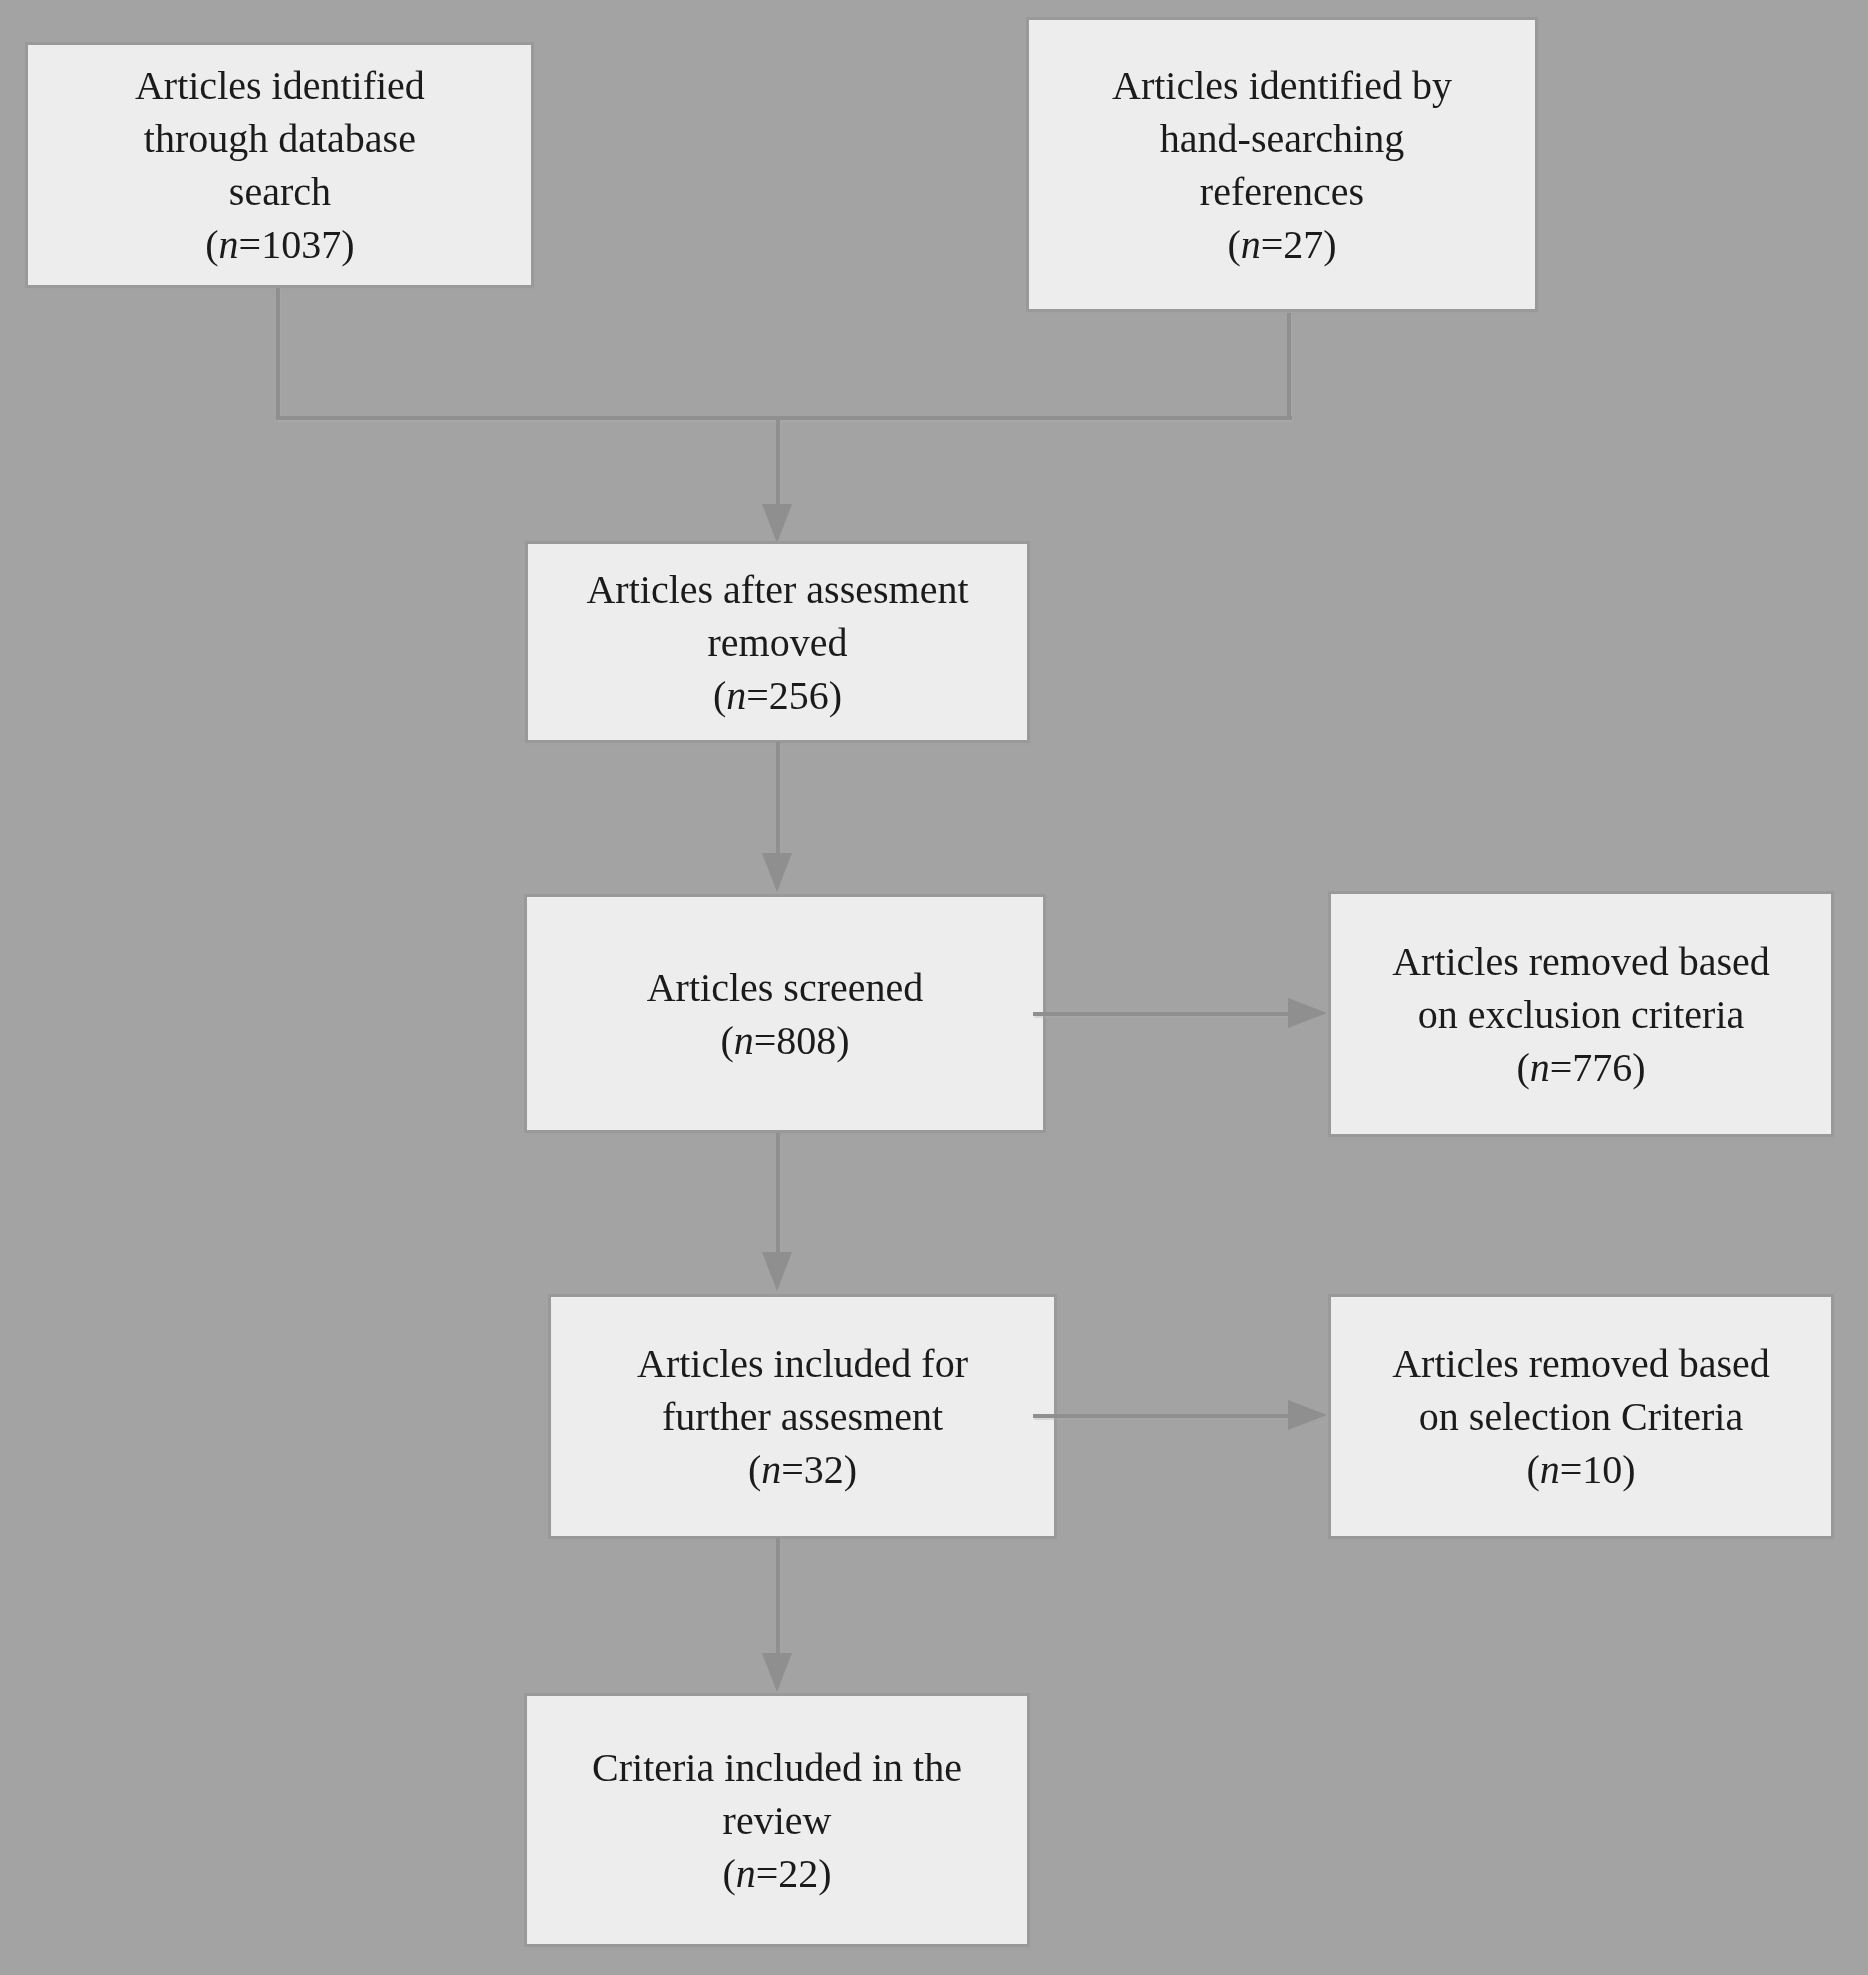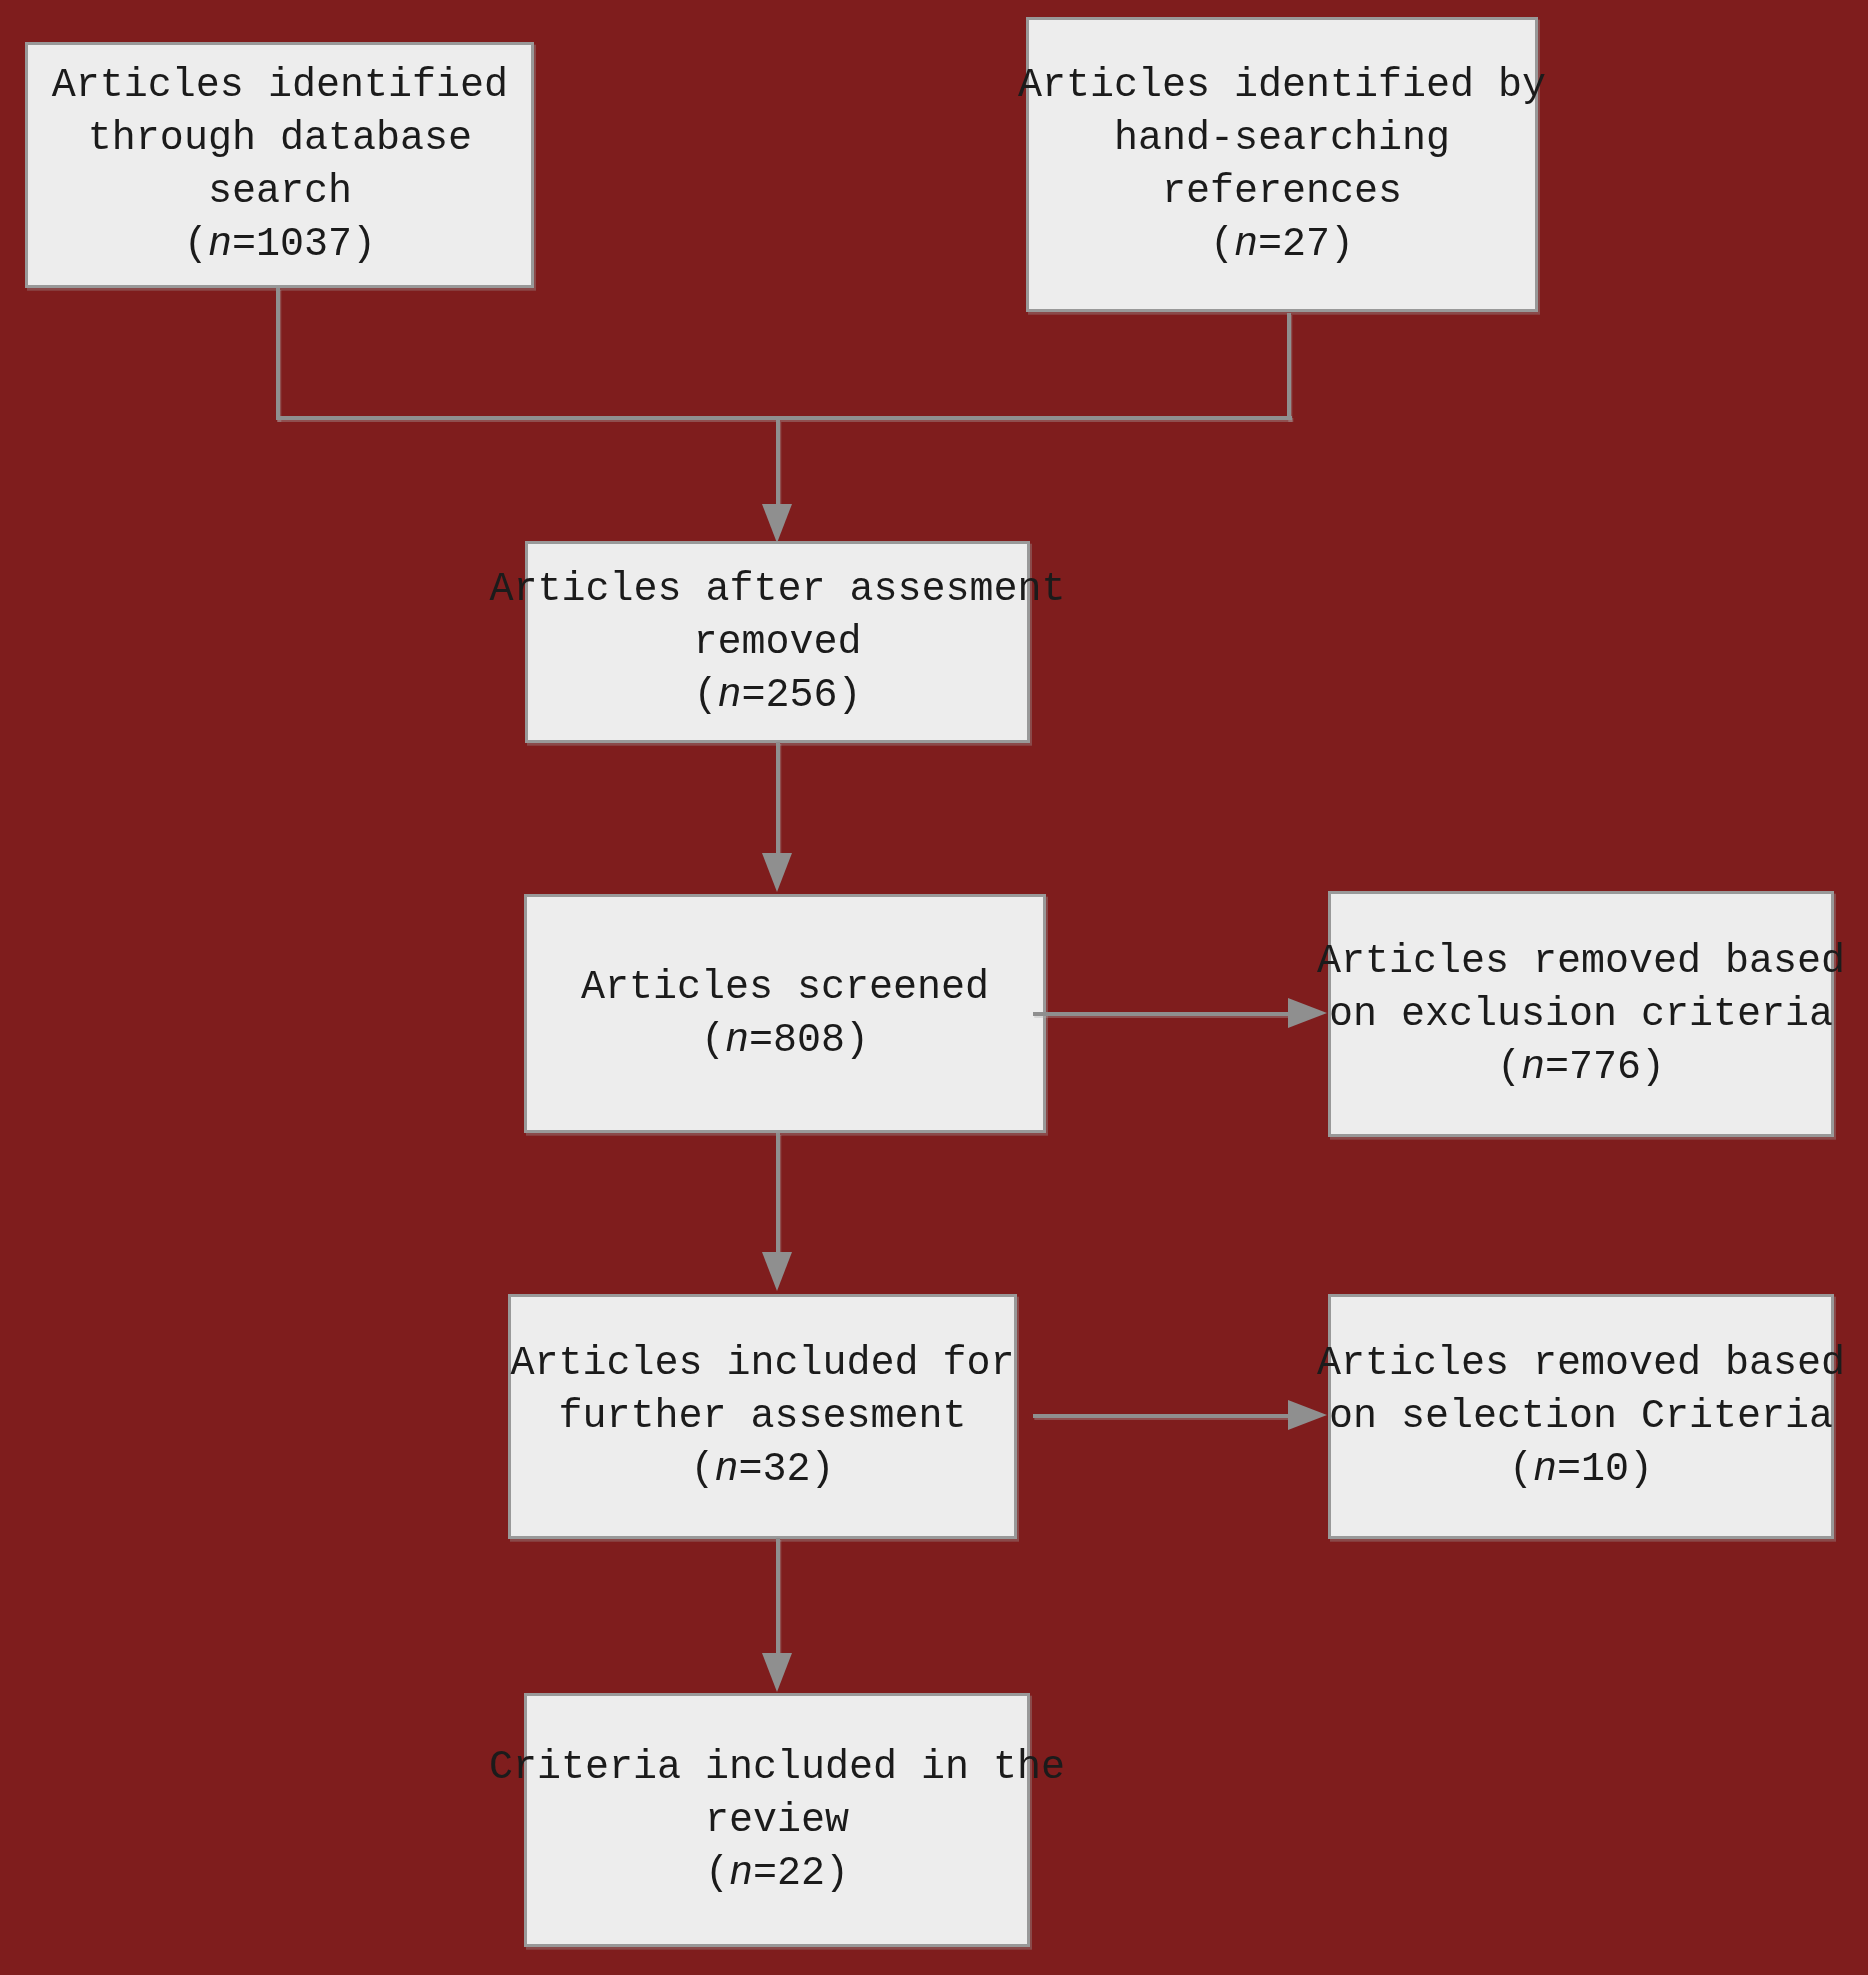--- a/index.html
+++ b/index.html
@@ -1,21 +1,21 @@
 <!DOCTYPE html>
 <html style="font-size:10.7px"><head>
 <meta charset="utf-8">
 <style>
   html,body{margin:0;padding:0;background:#ffffff;}
   #canvas{
     position:relative;
     width:1868px;
     height:1975px;
-    background:#7f1d1d;
-    font-family:Liberation Mono, monospace;
+    background:#a3a3a3;
+    font-family:Liberation Serif, serif;
     overflow:hidden;
   }
   .box{
     position:absolute;
     box-sizing:border-box;
     background:#ededed;
     border:3.3px solid #999999;
     box-shadow:2px 2.7px 0 rgba(160,160,160,0.35);
     display:flex;
     flex-direction:column;
@@ -91,21 +91,21 @@
 
   <div class="box" style="left:1328px;top:891px;width:506px;height:246px;">
     <span class="line">Articles removed based</span>
     <span class="line">on exclusion criteria</span>
     <span class="line"><span>(</span><i>n</i><span>=776)</span></span>
   </div>
 
   <div class="conn" style="left:776px;top:1133px;width:4px;height:120px;"></div>
   <div class="head-down" style="left:762px;top:1252px;"></div>
 
-  <div class="box" style="left:508px;top:1294px;width:509px;height:245px;">
+  <div class="box" style="left:548px;top:1294px;width:509px;height:245px;">
     <span class="line">Articles included for</span>
     <span class="line">further assesment</span>
     <span class="line"><span>(</span><i>n</i><span>=32)</span></span>
   </div>
 
   <div class="conn" style="left:1033px;top:1414px;width:255px;height:4px;"></div>
   <div class="head-right" style="left:1288px;top:1400px;"></div>
 
   <div class="box" style="left:1328px;top:1294px;width:506px;height:245px;">
     <span class="line">Articles removed based</span>

